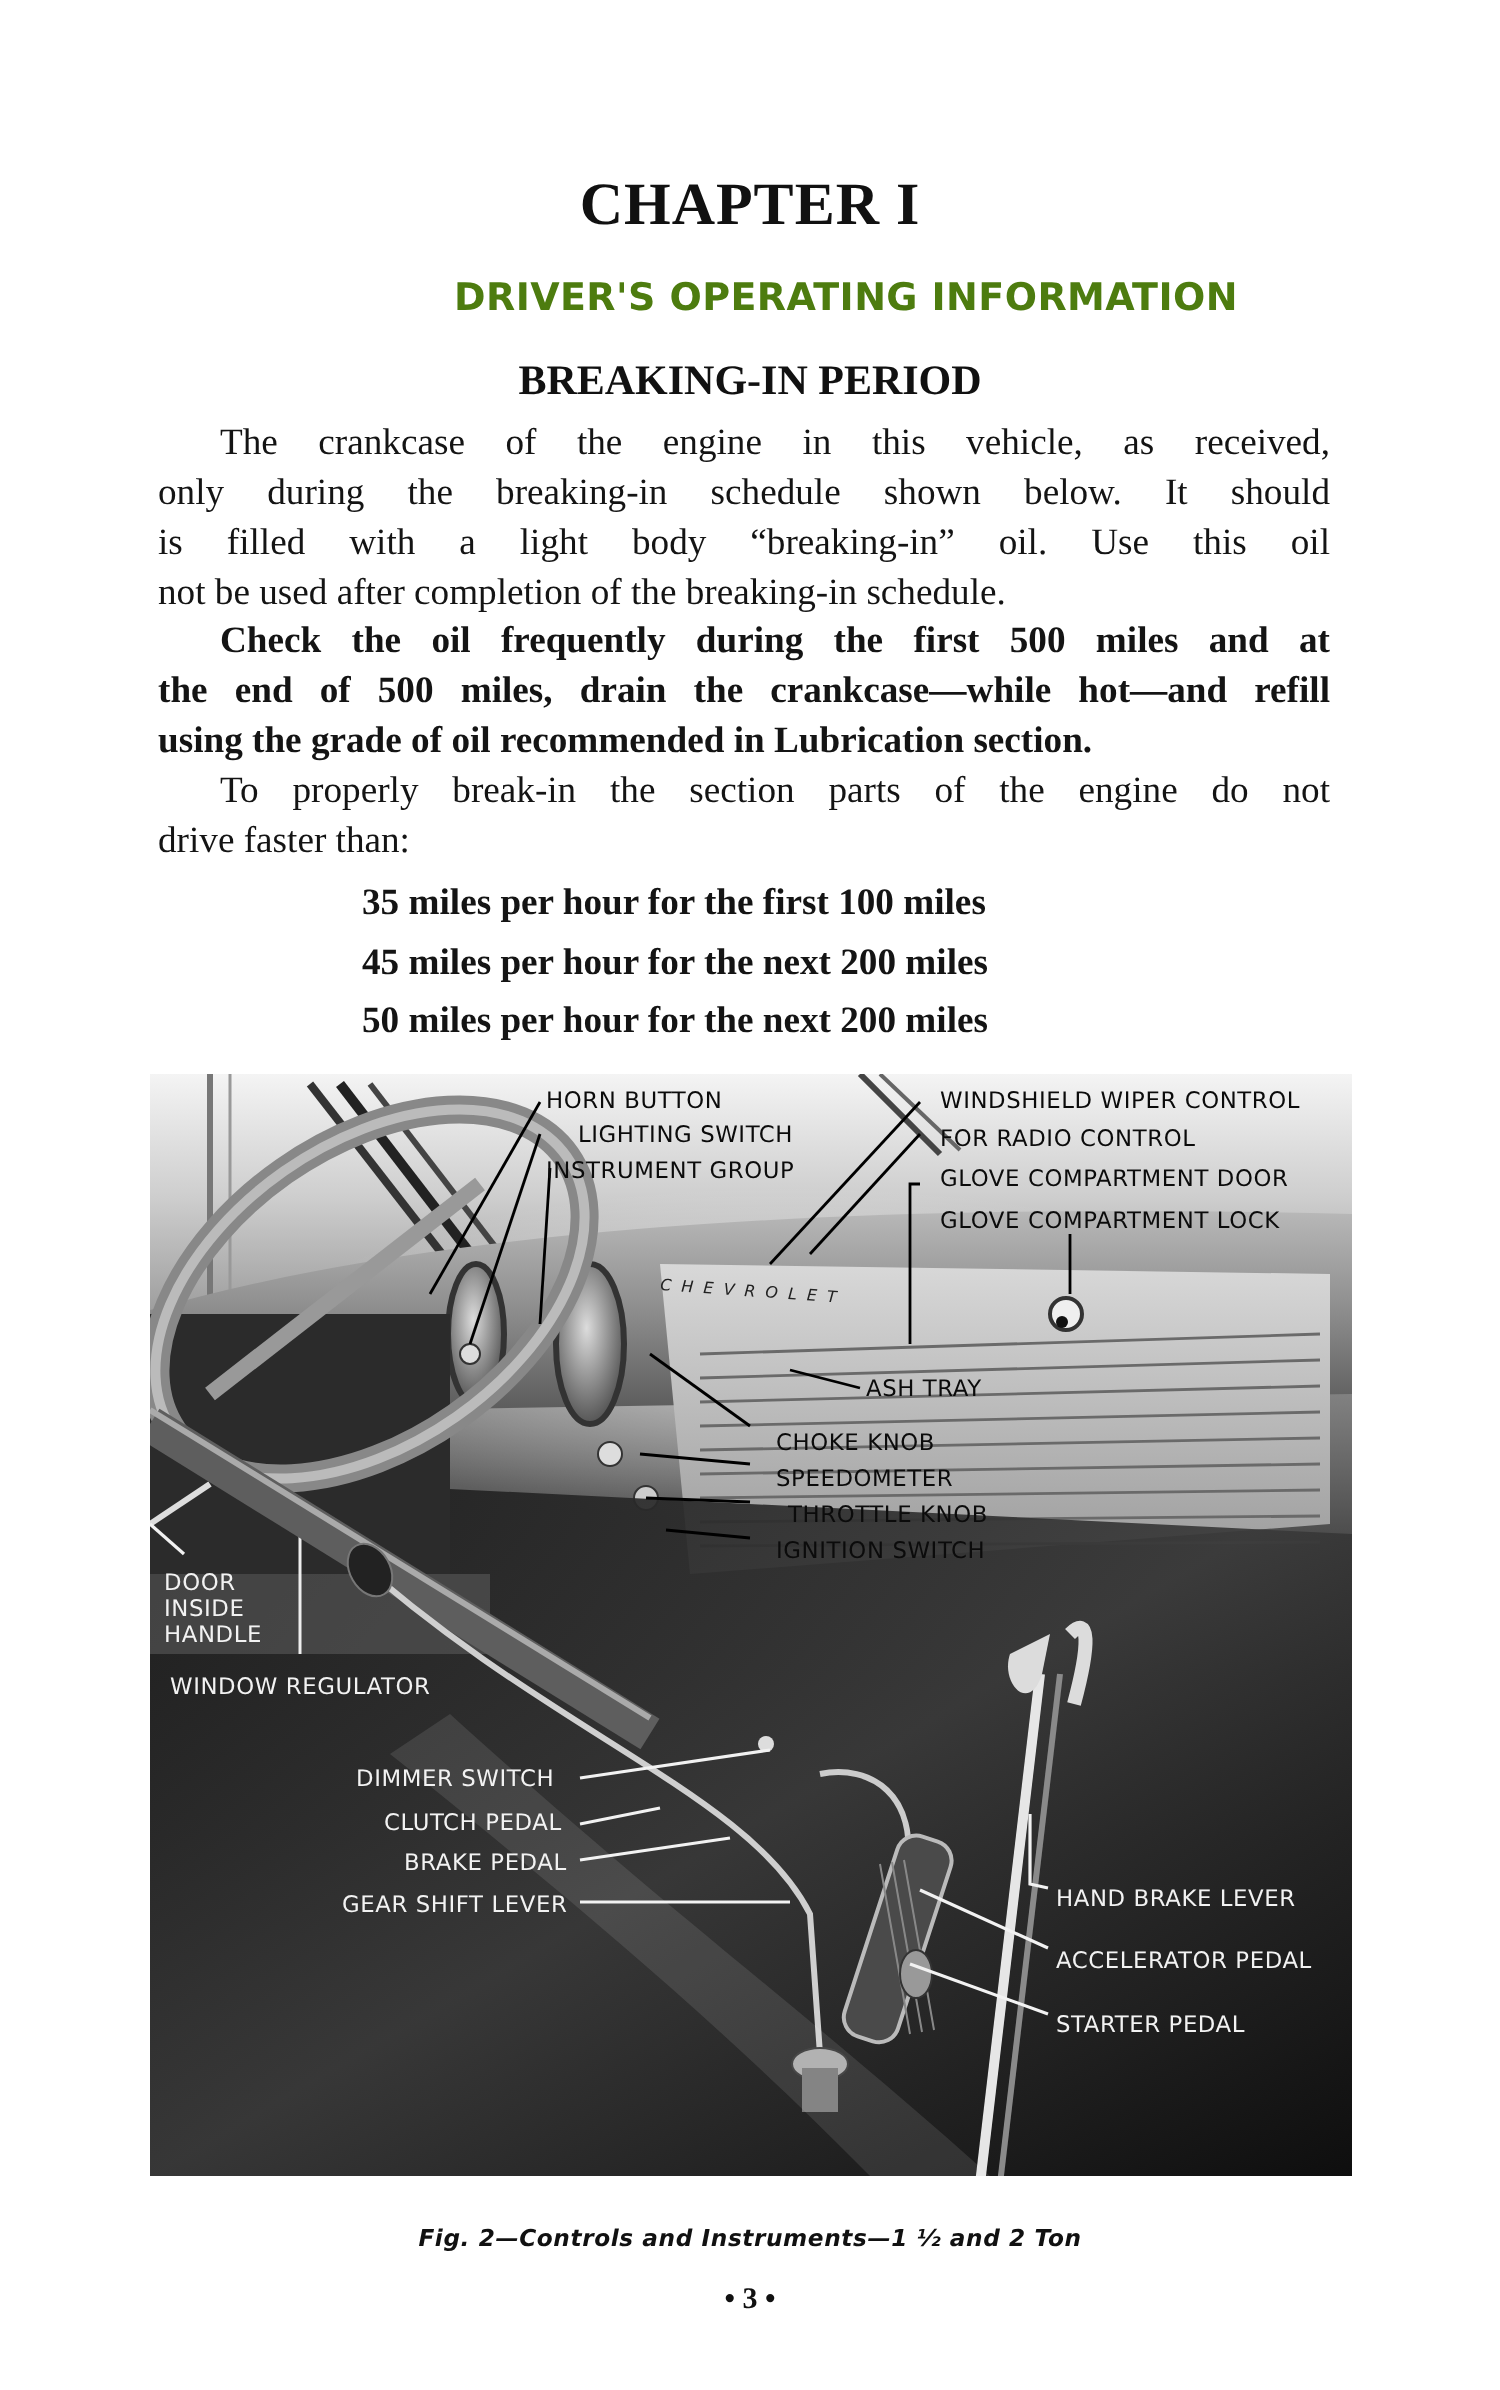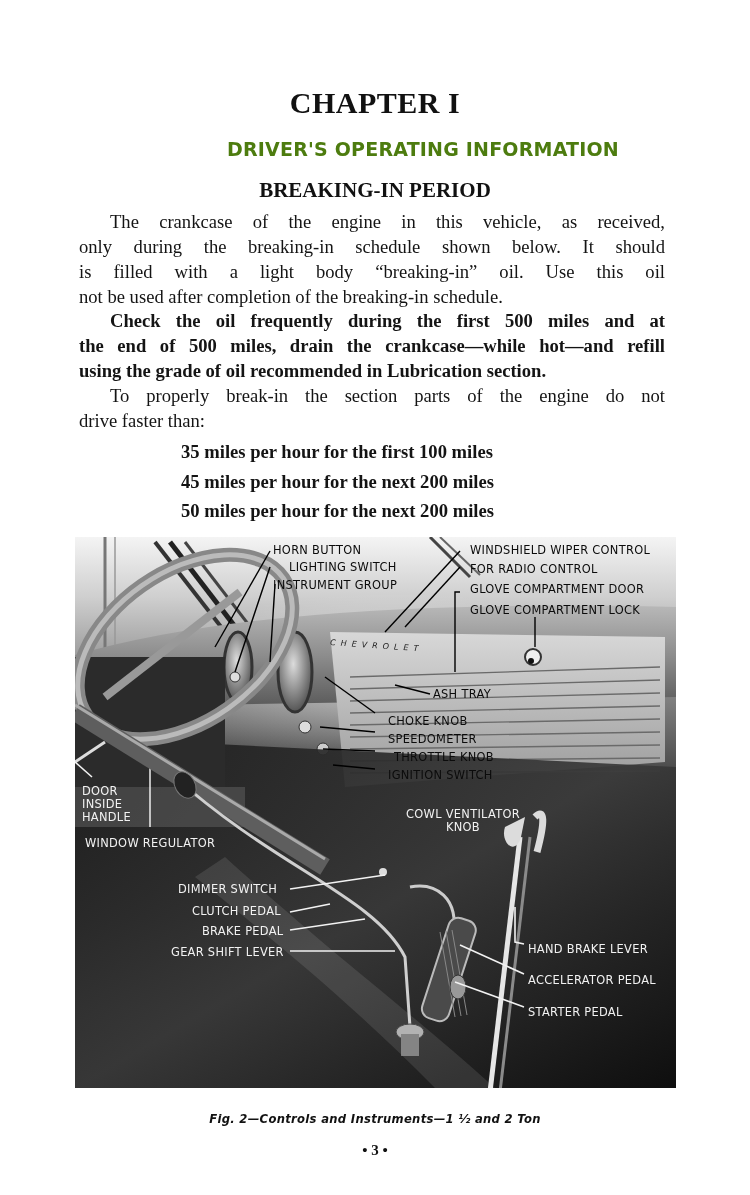--- a/index.html
+++ b/index.html
@@ -230,24 +230,20 @@
   <div class="lbl dark" style="left:395px; top:7px;">WINDSHIELD WIPER CONTROL</div>
   <div class="lbl dark" style="left:395px; top:26px;">FOR RADIO CONTROL</div>
   <div class="lbl dark" style="left:395px; top:46px;">GLOVE COMPARTMENT DOOR</div>
   <div class="lbl dark" style="left:395px; top:67px;">GLOVE COMPARTMENT LOCK</div>
   <div class="lbl dark" style="left:358px; top:151px;">ASH TRAY</div>
   <div class="lbl dark" style="left:313px; top:178px;">CHOKE KNOB</div>
   <div class="lbl dark" style="left:313px; top:196px;">SPEEDOMETER</div>
   <div class="lbl dark" style="left:319px; top:214px;">THROTTLE KNOB</div>
   <div class="lbl dark" style="left:313px; top:232px;">IGNITION SWITCH</div>
 
-  <div class="lbl light center" style="left:318px; top:271px; width:140px;">
-    <span style="display:block">COWL VENTILATOR</span>
-    <span style="display:block">KNOB</span>
-  </div>
   <div class="lbl light" style="left:7px; top:248px;">
     <span style="display:block">DOOR</span>
     <span style="display:block">INSIDE</span>
     <span style="display:block">HANDLE</span>
   </div>
   <div class="lbl light" style="left:10px; top:300px;">WINDOW REGULATOR</div>
   <div class="lbl light" style="left:103px; top:346px;">DIMMER SWITCH</div>
   <div class="lbl light" style="left:117px; top:368px;">CLUTCH PEDAL</div>
   <div class="lbl light" style="left:127px; top:388px;text-align:center;">BRAKE PEDAL</div>
   <div class="lbl light" style="left:96px; top:409px;">GEAR SHIFT LEVER</div>

